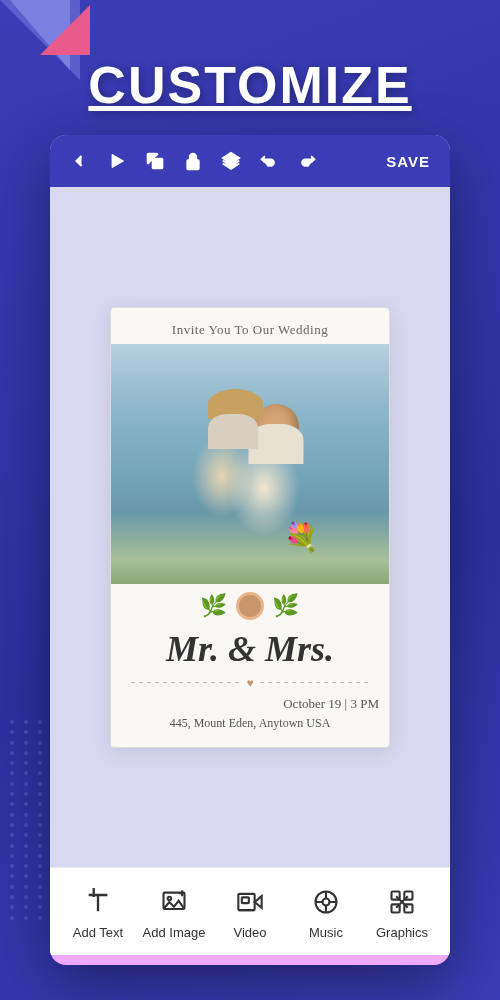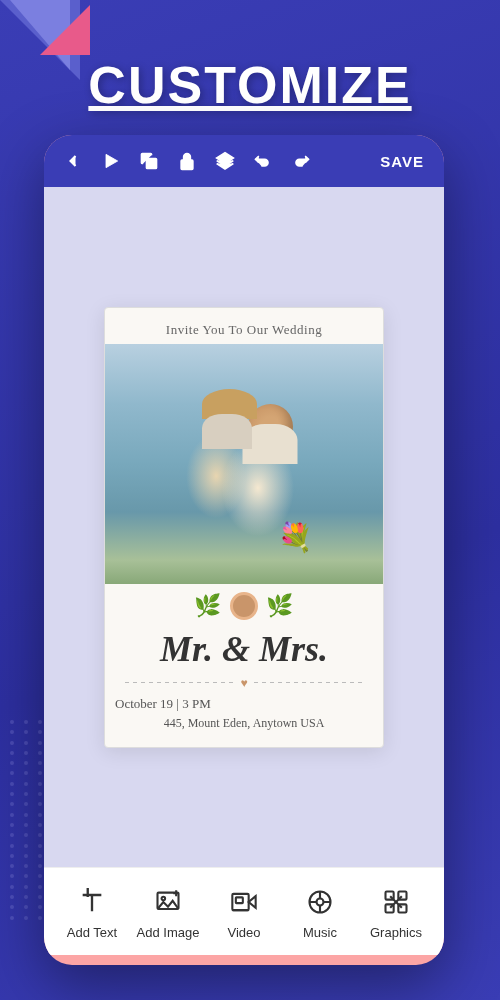--- a/index.html
+++ b/index.html
@@ -96,25 +96,25 @@
       color: white;
       letter-spacing: 2px;
       text-shadow: 2px 2px 8px rgba(0,0,0,0.3);
       text-decoration: underline;
     }
 
     
     .phone-frame {
       position: absolute;
       top: 135px;
-      left: 44px;
+      left: 50px;
       width: 400px;
       height: 830px;
-      background: #fca5a5;
-      border-radius: 28px;
+      background: #f0abfc;
+      border-radius: 16px;
       overflow: hidden;
       box-shadow: 0 20px 60px rgba(0,0,0,0.4);
     }
 
     
     .toolbar {
       background: #3a3db5;
       height: 52px;
       display: flex;
       align-items: center;
@@ -240,21 +240,21 @@
       background: #ccc;
       background: repeating-linear-gradient(to right, #bbb 0, #bbb 4px, transparent 4px, transparent 8px);
     }
 
     .divider-heart {
       color: #c9956a;
       font-size: 12px;
     }
 
     .card-date {
-      text-align: left;
+      text-align: right;
       font-size: 13px;
       color: #555;
       padding: 2px 10px;
       font-family: Georgia, serif;
     }
 
     .card-location {
       text-align: center;
       font-size: 12px;
       color: #555;

